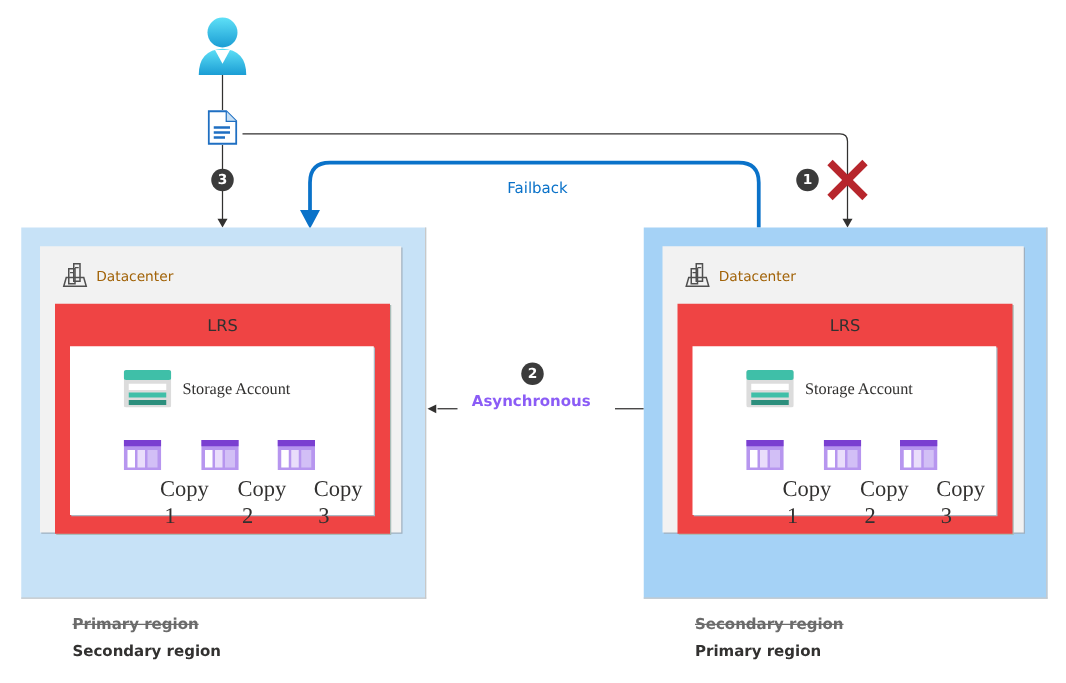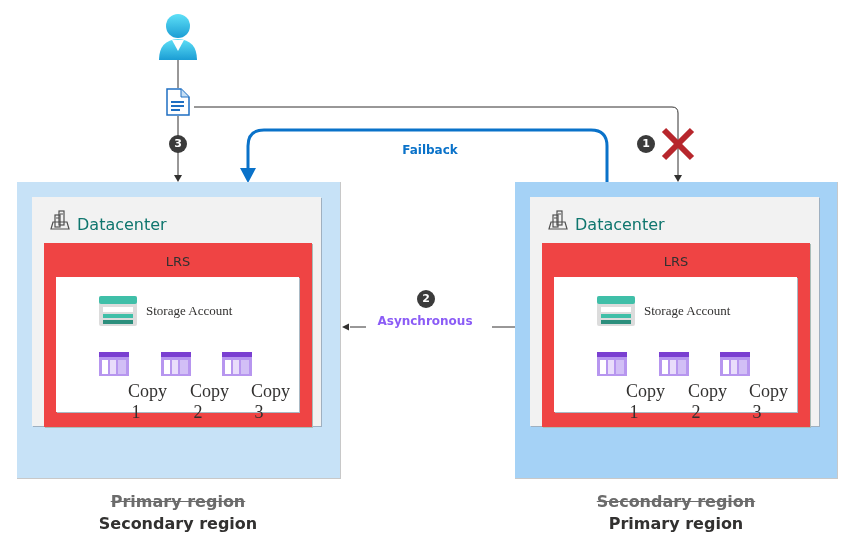--- a/index.html
+++ b/index.html
@@ -3,35 +3,35 @@
   <meta charset="utf-8">
   <style>
     html, body { margin: 0; padding: 0; background: #ffffff; }
     body { width: 853px; height: 546px; position: relative; overflow: hidden;
            font-family: "DejaVu Sans", "Liberation Sans", sans-serif; color: #323130; }
     .abs { position: absolute; }
     .region { position: absolute; box-sizing: border-box; }
     .region.left { left: 17px; top: 182px; width: 324px; height: 297px; background: #c7e2f7; border-right: 1px solid #c8c8c8; border-bottom: 1px solid #c8c8c8; }
     .region.right { left: 515px; top: 182px; width: 323px; height: 297px; background: #a5d2f6; border-right: 1px solid #c8c8c8; border-bottom: 1px solid #c8c8c8; }
     .dc { position: absolute; left: 15px; top: 15px; width: 289px; height: 229px; background: #f2f2f2; box-shadow: 1px 1px 0 #9fb0c0; }
-    .dc-label { position: absolute; left: 45px; top: 18px; font-size: 16px; color: #0f766e; text-align: right; }
+    .dc-label { position: absolute; left: 45px; top: 18px; font-size: 11px; color: #a16207; text-align: right; }
     .dc-icon { position: absolute; left: 17px; top: 12px; width: 22px; height: 22px; }
     .lrs { position: absolute; left: 12px; top: 46px; width: 268px; height: 184px; background: #ef4444; box-shadow: 1px 1px 0 #a8bdb8; }
     .lrs-label { position: absolute; left: 0; right: 0; top: 11px; text-align: center; font-size: 13px; }
     .inner { position: absolute; left: 12px; top: 34px; width: 243px; height: 135px; background: #ffffff; box-shadow: 1px 1px 0 #a9b9c4; font-family: Liberation Serif, serif; }
     .sa-icon { position: absolute; left: 43px; top: 19px; width: 38px; height: 30px; }
     .sa-label { position: absolute; left: 90px; top: 26px; font-size: 13px; }
     .copy { position: absolute; top: 75px; width: 60px; text-align: center; }
     .copy svg { display: block; margin: 0 auto; width: 30px; height: 24px; }
     .copy span { display: block; margin-top: 5px; font-size: 18px; margin-left: 44px; }
-    .caption { position: absolute; width: 240px; text-align: center; font-size: 16px; font-weight: bold; }
+    .caption { position: absolute; width: 240px; text-align: left; font-size: 12px; font-weight: bold; }
     .strike { text-decoration: line-through; color: #6b6b6b; }
     .badge { position: absolute; width: 18px; height: 18px; border-radius: 50%; background: #3b3b3b; color: #fff; font-size: 11px; text-align: center; line-height: 18px; font-weight: bold; }
     .geo-label { position: absolute; left: 360px; top: 313px; width: 130px; text-align: center; font-size: 12px; font-weight: bold; line-height: 17px; color: #8b5cf6; }
-    .failback { position: absolute; left: 380px; top: 143px; width: 100px; text-align: center; color: #0a72c9; font-size: 12px; font-weight: bold; }
+    .failback { position: absolute; left: 380px; top: 143px; width: 100px; text-align: center; color: #0a72c9; font-size: 12px; font-weight: normal; }
     svg.overlay { position: absolute; left: 0; top: 0; }
   </style>
 </head>
 <body>
 
 <svg class="overlay" width="853" height="546">
 
   <line x1="178" y1="60" x2="178" y2="88" stroke="#323130" stroke-width="1"></line>
   <line x1="178" y1="116" x2="178" y2="176" stroke="#323130" stroke-width="1"></line>
   <polygon points="174,175 182,175 178,182" fill="#323130"></polygon>

